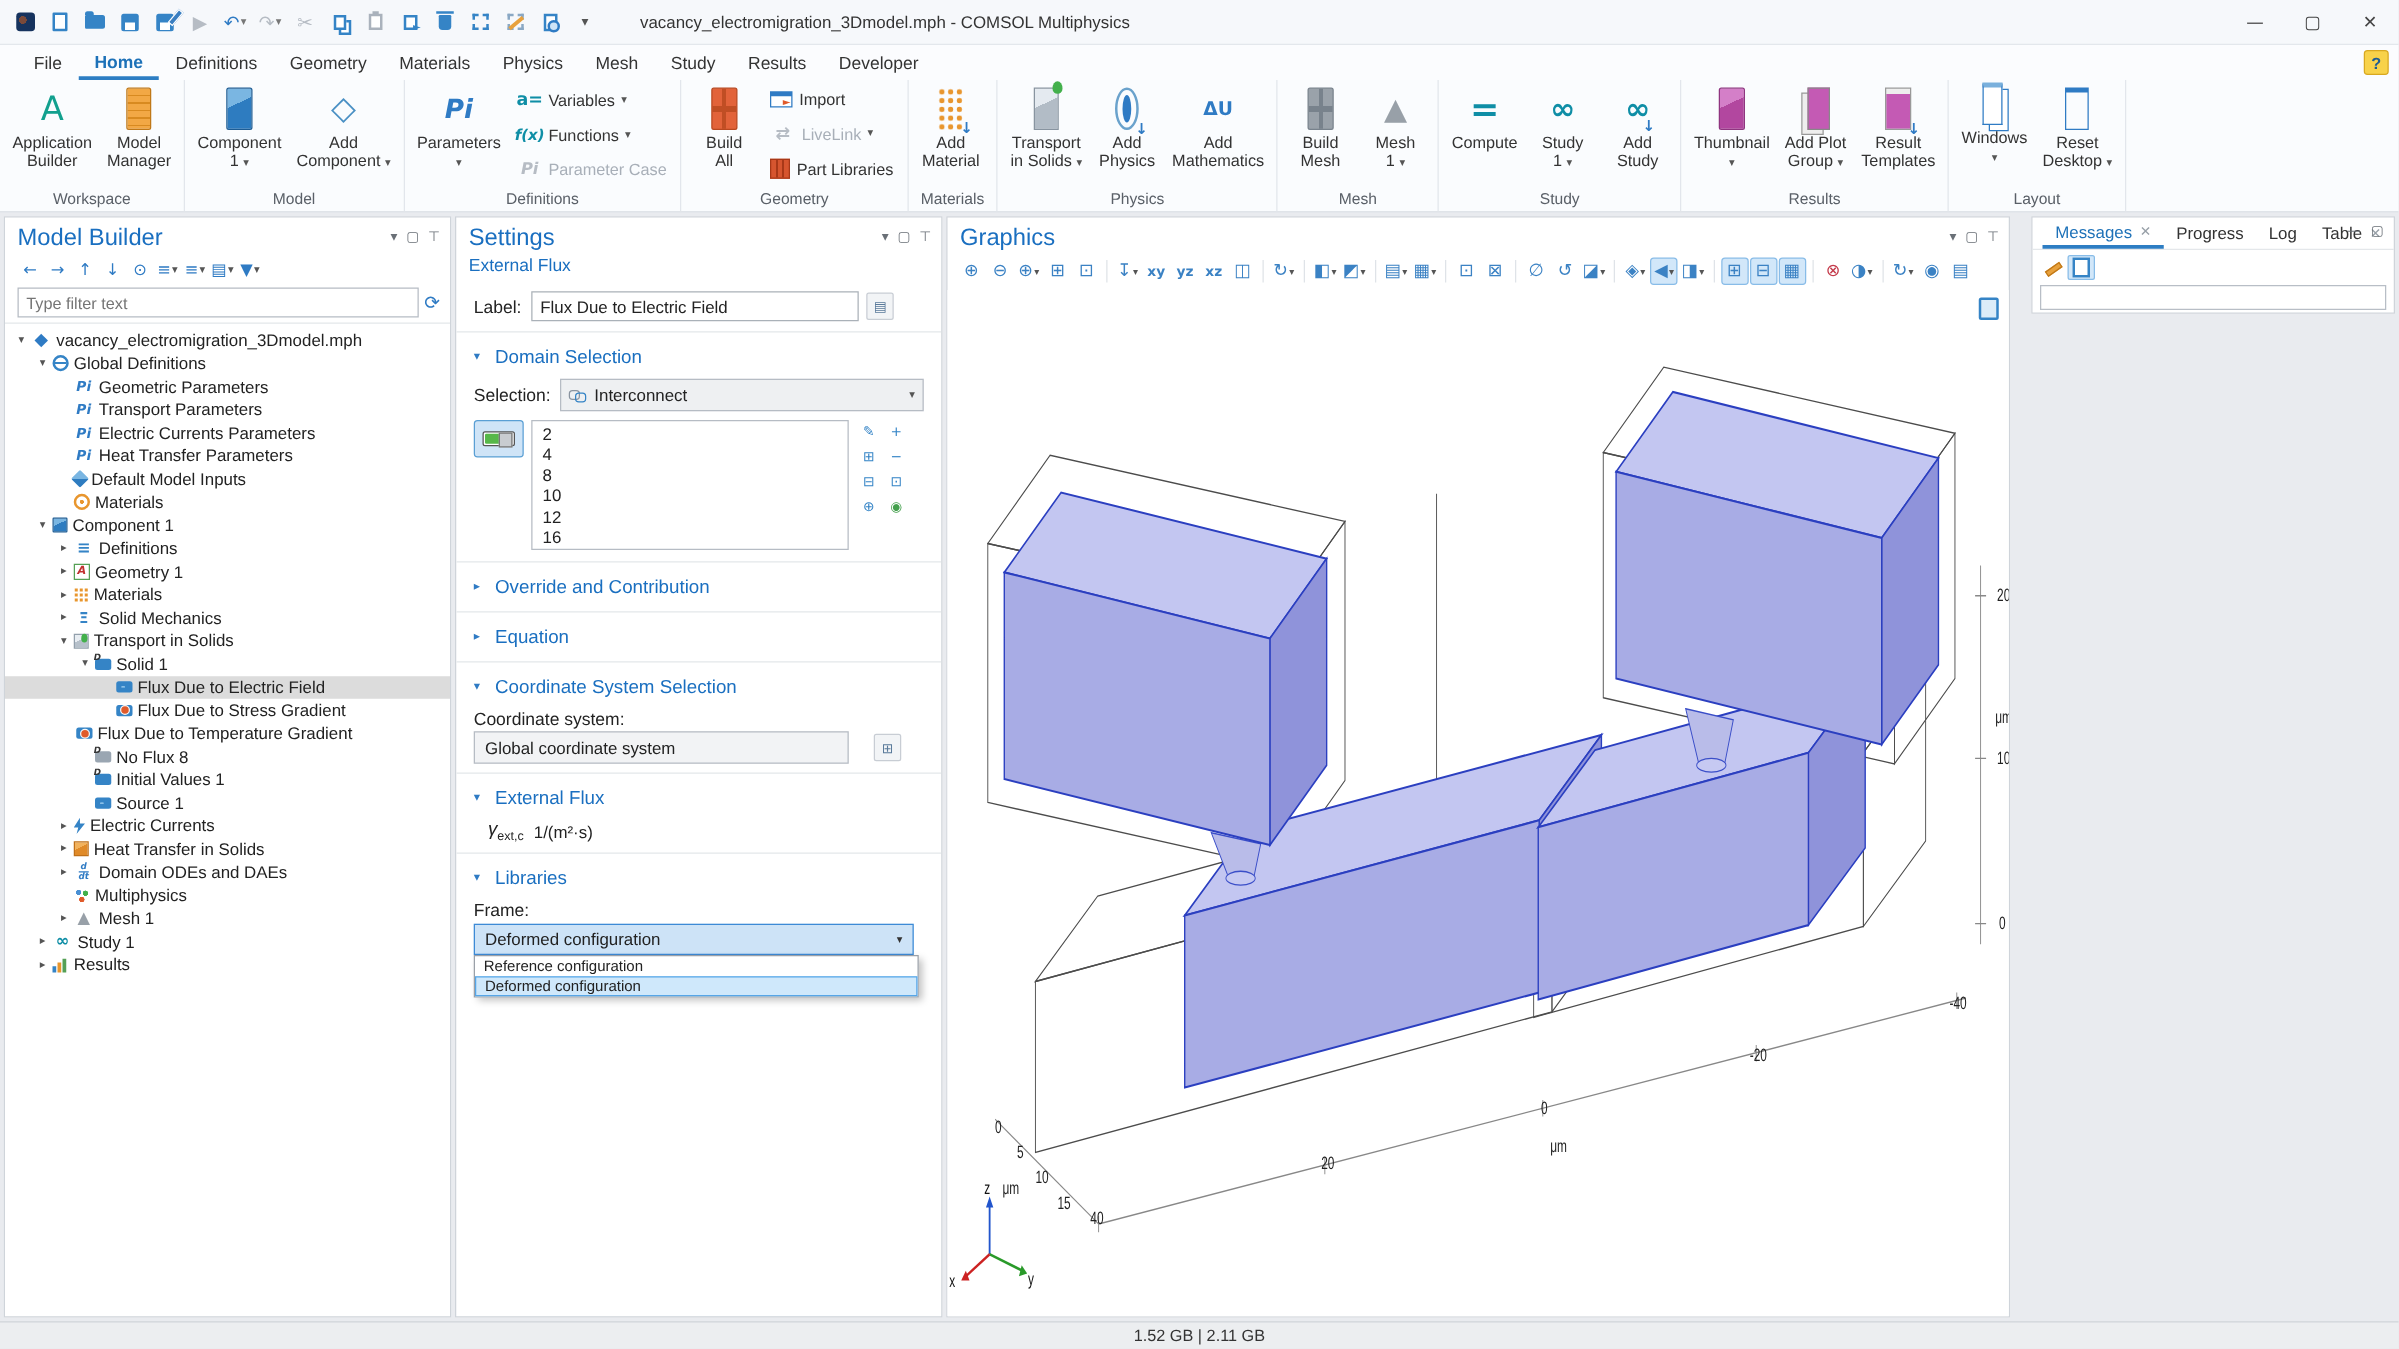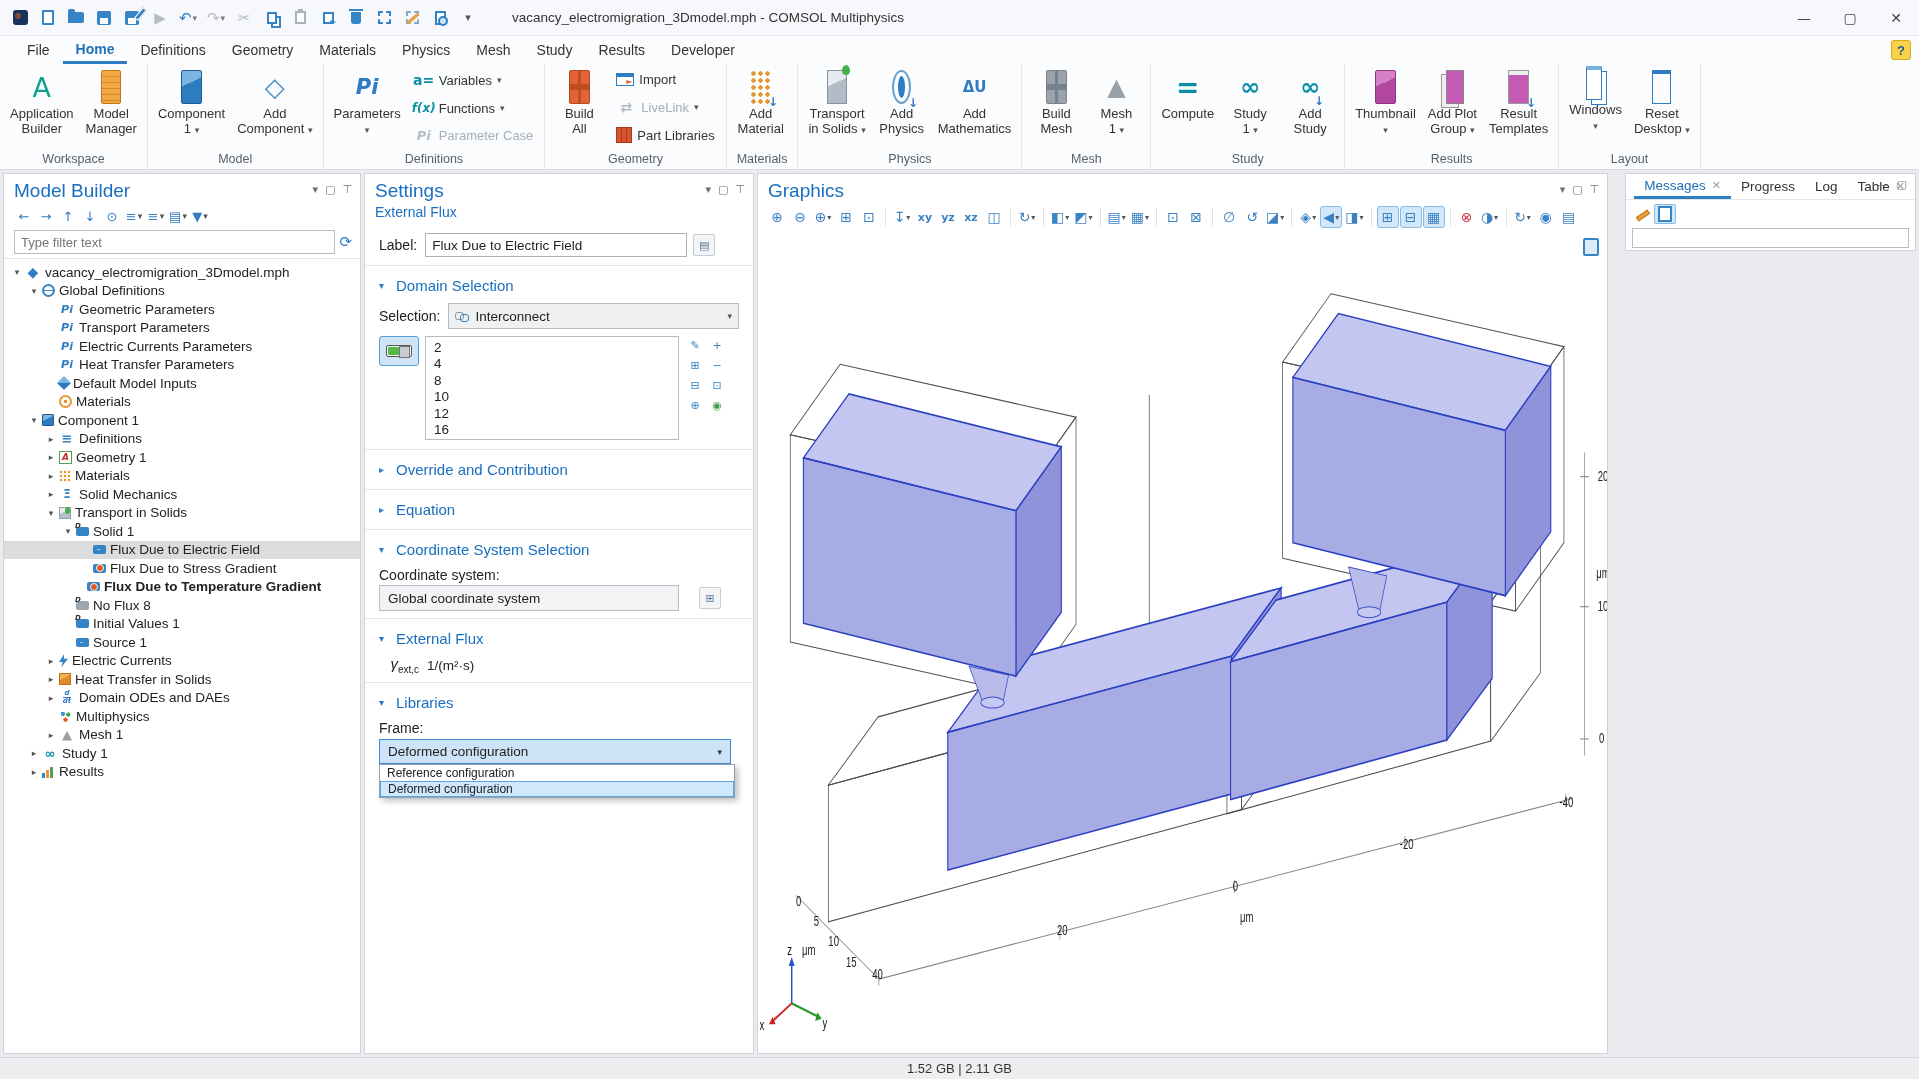--- a/index.html
+++ b/index.html
@@ -560,21 +560,21 @@
         <div class="trow sel" style="padding-left: 74px;">
           <span class="tarrow glyph"></span>
           <span class="ti ti-flux"></span>
           <span class="tlabel">Flux Due to Electric Field</span>
         </div>
         <div class="trow" style="padding-left: 74px;">
           <span class="tarrow glyph"></span>
           <span class="ti ti-fluxdot"></span>
           <span class="tlabel">Flux Due to Stress Gradient</span>
         </div>
-        <div class="trow" style="padding-left: 68px; font-weight: bold;">
+        <div class="trow" style="padding-left: 42px;">
           <span class="tarrow glyph"></span>
           <span class="ti ti-fluxdot"></span>
           <span class="tlabel">Flux Due to Temperature Gradient</span>
         </div>
         <div class="trow" style="padding-left: 57px;">
           <span class="tarrow glyph"></span>
           <span class="ti ti-dboxg"></span>
           <span class="tlabel">No Flux 8</span>
         </div>
         <div class="trow" style="padding-left: 57px;">

